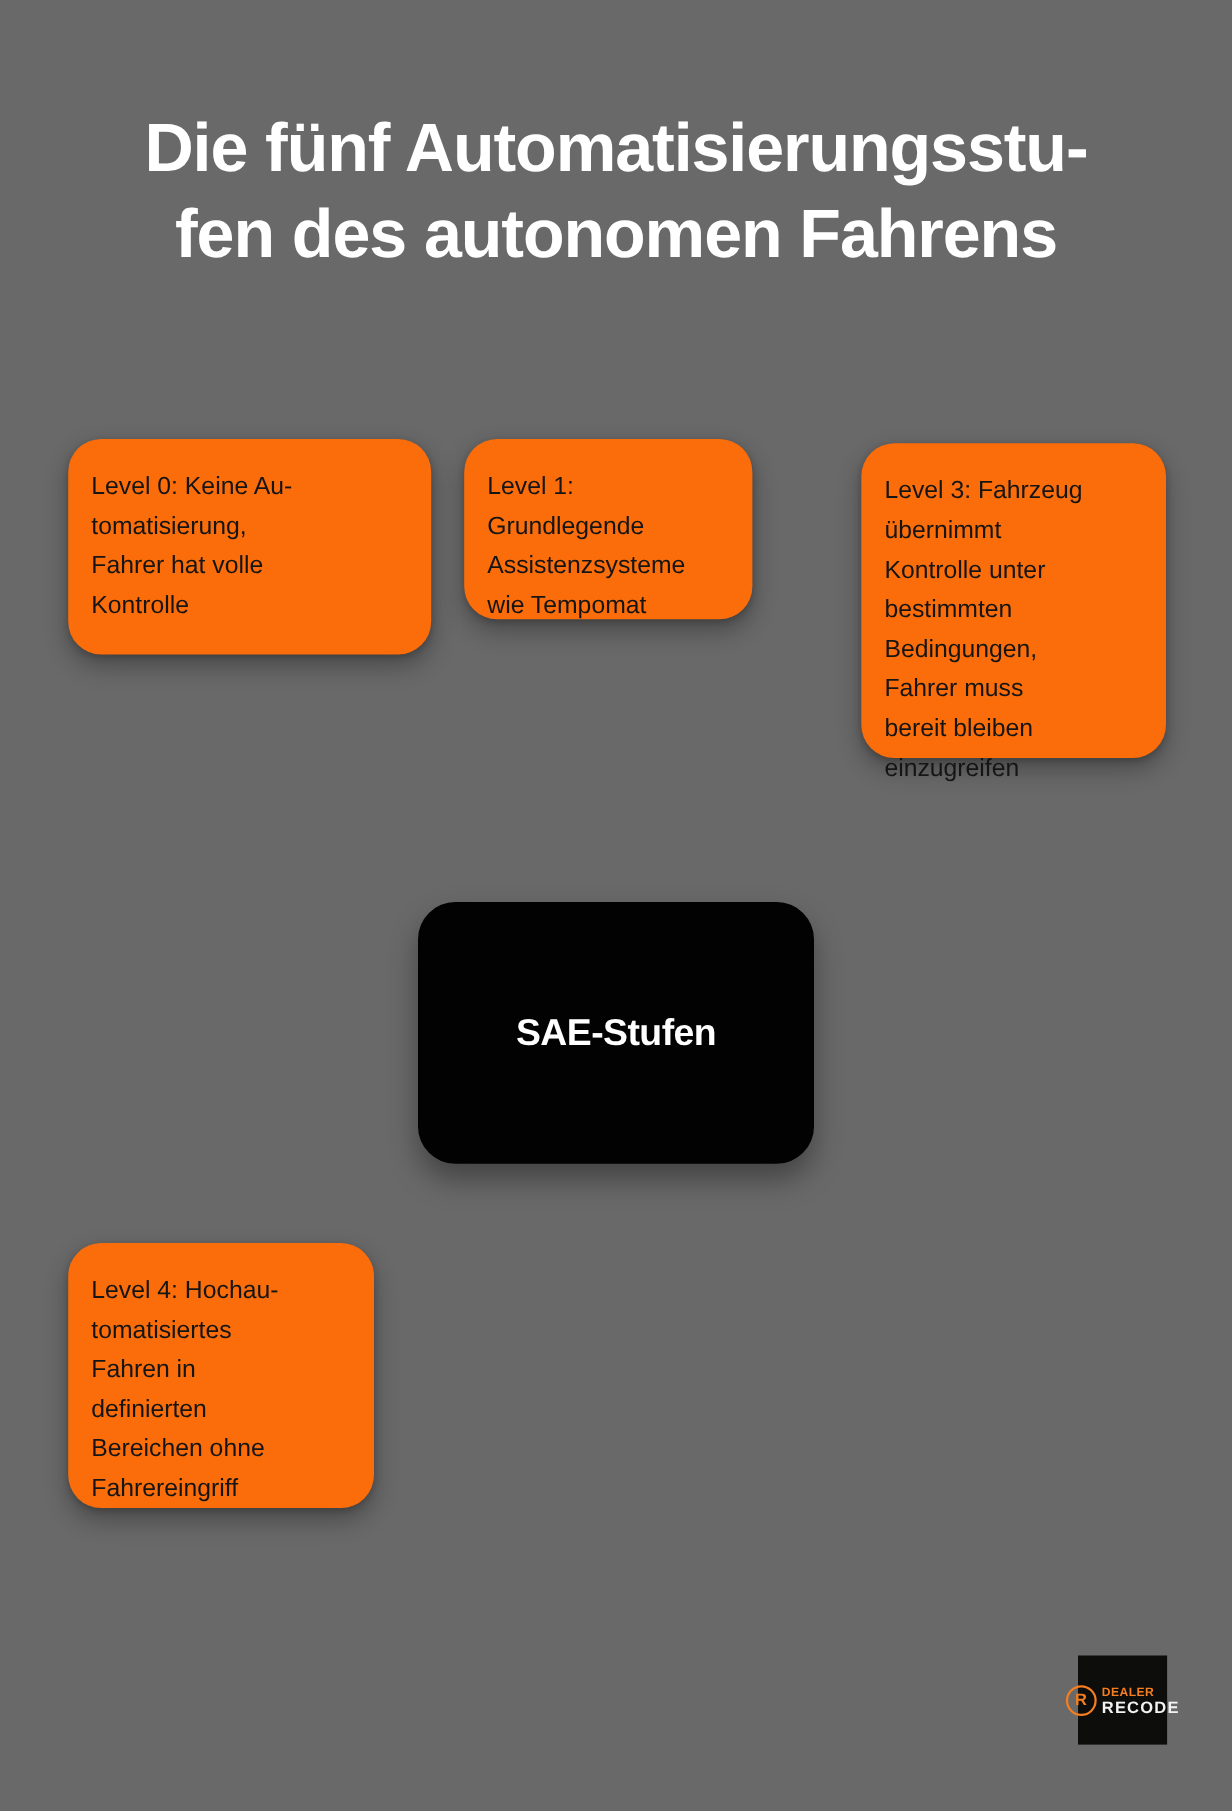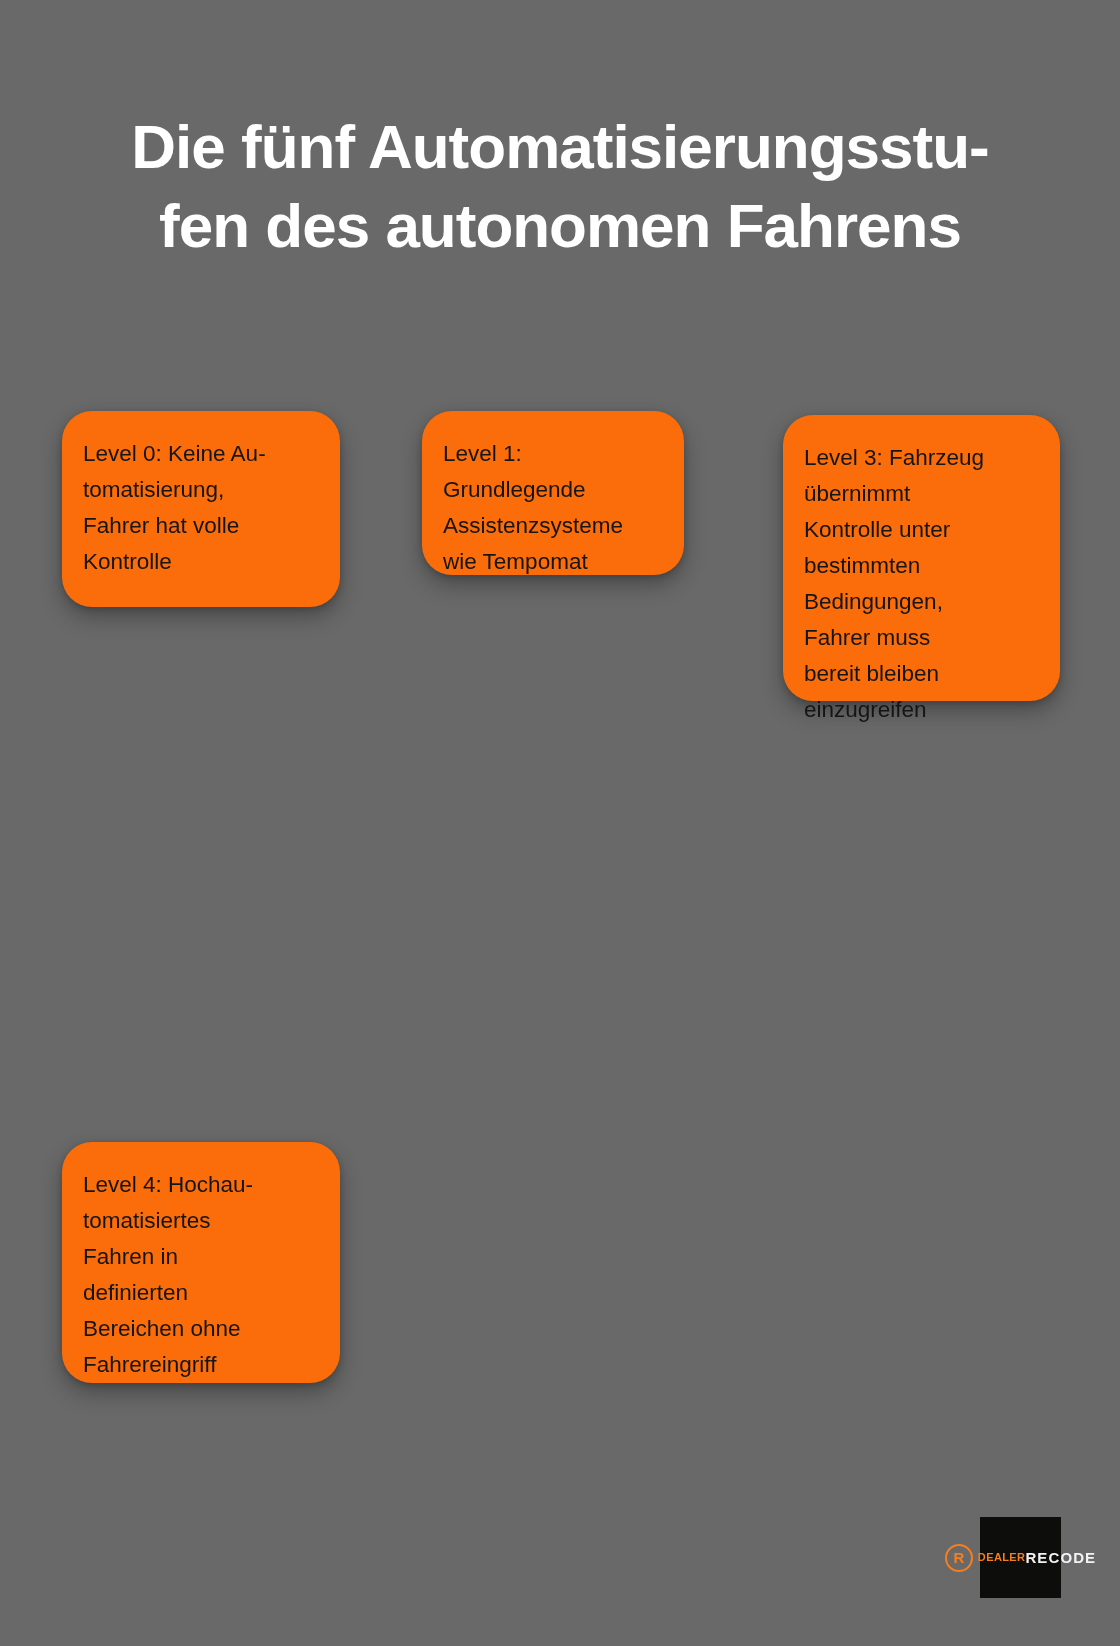--- a/index.html
+++ b/index.html
@@ -14,21 +14,21 @@
     --logo-secondary:#f2f2f2;
   }
   *{margin:0;padding:0;box-sizing:border-box;}
   html,body{width:1120px;height:1646px;}
   body{
     background:var(--background);
     font-family:"Liberation Sans", sans-serif;
     position:relative;
     overflow:hidden;
   }
-  .canvas{position:absolute;inset:0;margin-top:12px;}
+  .canvas{position:absolute;inset:0;}
   .title{
     position:absolute;
     top:95px;left:0;right:0;
     text-align:center;
     color:var(--title);
     font-size:62px;
     line-height:79px;
     font-weight:bold;
     letter-spacing:-1px;
     white-space:pre-line;
@@ -39,21 +39,21 @@
     border-radius:30px;
     box-shadow:0 10px 22px rgba(0,0,0,0.30), 0 2px 6px rgba(0,0,0,0.18);
     padding:25px 21px;
   }
   .card p{
     color:var(--card-text);
     font-size:22.5px;
     line-height:36px;
     white-space:pre-line;
   }
-  .card-l0{left:62px;  top:399px;  width:278px; height:196px;}
+  .card-l0{left:62px;  top:399px;  width:330px; height:196px;}
   .card-l1{left:422px; top:399px;  width:262px; height:164px;}
   .card-l3{left:783px; top:403px;  width:277px; height:286px;}
   .card-l4{left:62px;  top:1130px; width:278px; height:241px;}
   .card-l5{left:783px; top:1131px; width:277px; height:237px;}
   .center-box{
     position:absolute;
     left:380px;top:820px;width:360px;height:238px;
     background:var(--center-bg);
     border-radius:34px;
     box-shadow:0 14px 26px rgba(0,0,0,0.35);
@@ -74,21 +74,21 @@
   }
   .logo-mark{
     width:28px;height:28px;
     border:2.5px solid var(--logo-accent);
     border-radius:50%;
     display:flex;align-items:center;justify-content:center;
     color:var(--logo-accent);
     font-size:15px;font-weight:bold;
     flex:0 0 auto;
   }
-  .logo-text{display:flex;flex-direction:row;line-height:13px;}
+  .logo-text{display:flex;flex-direction:column;line-height:13px;}
   .logo-line1{color:var(--logo-accent);font-size:11px;font-weight:bold;letter-spacing:0.4px;}
   .logo-line2{color:var(--logo-secondary);font-size:15px;font-weight:bold;letter-spacing:1.1px;}
 </style>
 </head>
 <body>
 
 <div class="canvas">
 
   <h1 class="title">Die fünf Automatisierungsstu-
 fen des autonomen Fahrens</h1>
@@ -111,20 +111,23 @@
     <p>Level 3: Fahrzeug
 übernimmt
 Kontrolle unter
 bestimmten
 Bedingungen,
 Fahrer muss
 bereit bleiben
 einzugreifen</p>
   </div>
 
+  <div class="center-box">
+    <span>SAE-Stufen</span>
+  </div>
 
   <div class="card card-l4">
     <p>Level 4: Hochau-
 tomatisiertes
 Fahren in
 definierten
 Bereichen ohne
 Fahrereingriff</p>
   </div>
 

